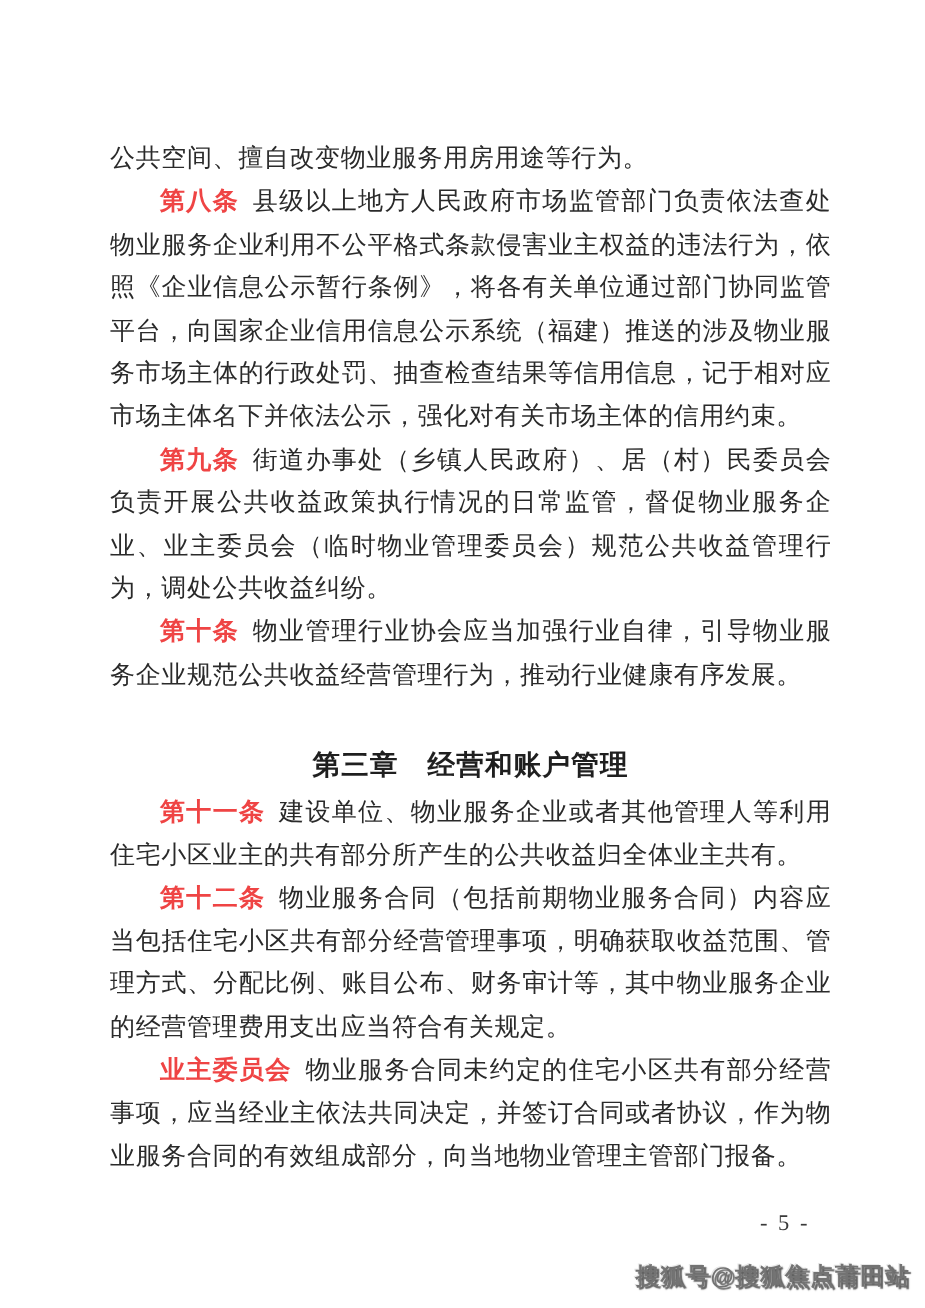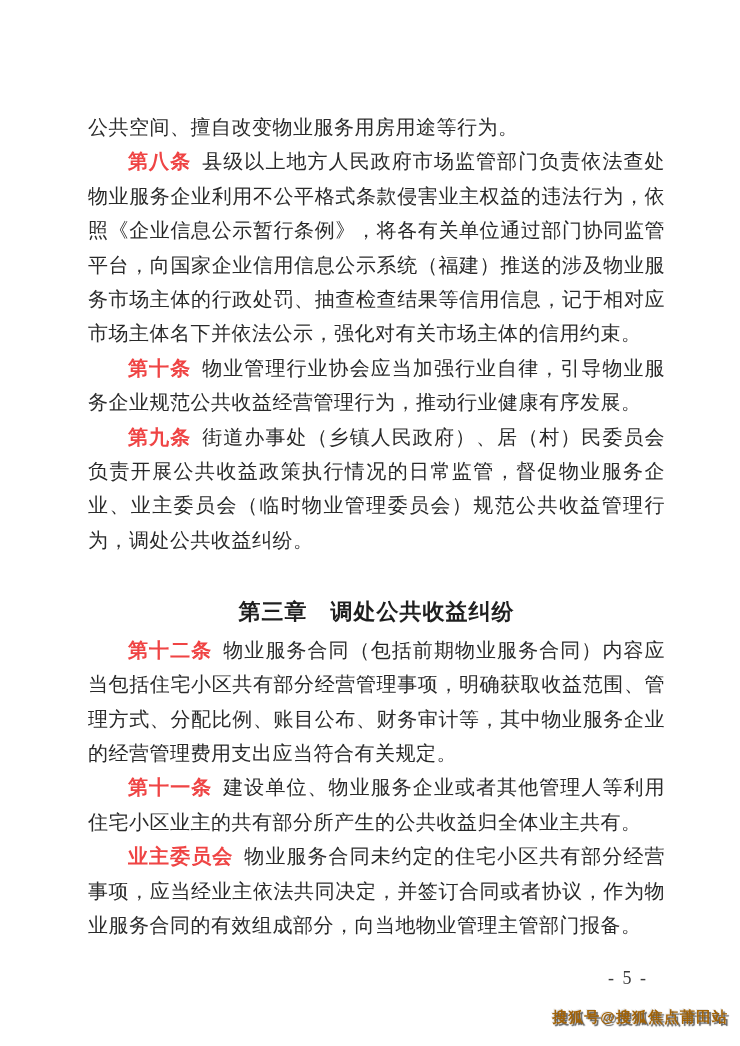--- a/index.html
+++ b/index.html
@@ -55,48 +55,48 @@
     font-size: 18px;
     line-height: 20px;
     color: #3a3a3a;
     text-align: right;
     letter-spacing: 2px;
   }
   .watermark {
     position: absolute;
     right: 12px;
     top: 1008px;
-    font-size: 15px;
+    font-size: 19px;
     font-weight: bold;
     font-family: "Liberation Sans", "DejaVu Sans", sans-serif;
-    color: #a16207;
+    color: #737373;
     text-shadow: 2px 2px 1px #5f5f5f, -1px -1px 0 #e8e8e8;
     letter-spacing: 1px;
     white-space: nowrap;
   }
 </style>
 </head>
 <body>
 
 <div class="page">
   <div class="content">
 
     <p class="para"><span>公共空间、擅自改变物业服务用房用途等行为。</span></p>
 
     <p class="para indent"><span class="article-label">第八条</span><span>县级以上地方人民政府市场监管部门负责依法查处物业服务企业利用不公平格式条款侵害业主权益的违法行为，依照《企业信息公示暂行条例》，将各有关单位通过部门协同监管平台，向国家企业信用信息公示系统（福建）推送的涉及物业服务市场主体的行政处罚、抽查检查结果等信用信息，记于相对应市场主体名下并依法公示，强化对有关市场主体的信用约束。</span></p>
 
+    <p class="para indent"><span class="article-label">第九条</span><span>街道办事处（乡镇人民政府）、居（村）民委员会负责开展公共收益政策执行情况的日常监管，督促物业服务企业、业主委员会（临时物业管理委员会）规范公共收益管理行为，调处公共收益纠纷。</span></p>
+
     <p class="para indent"><span class="article-label">第十条</span><span>物业管理行业协会应当加强行业自律，引导物业服务企业规范公共收益经营管理行为，推动行业健康有序发展。</span></p>
 
-    <p class="para indent"><span class="article-label">第九条</span><span>街道办事处（乡镇人民政府）、居（村）民委员会负责开展公共收益政策执行情况的日常监管，督促物业服务企业、业主委员会（临时物业管理委员会）规范公共收益管理行为，调处公共收益纠纷。</span></p>
+    <h2 class="chapter-heading">第三章　经营和账户管理</h2>
 
-    <h2 class="chapter-heading">第三章　调处公共收益纠纷</h2>
+    <p class="para indent"><span class="article-label">第十一条</span><span>建设单位、物业服务企业或者其他管理人等利用住宅小区业主的共有部分所产生的公共收益归全体业主共有。</span></p>
 
     <p class="para indent"><span class="article-label">第十二条</span><span>物业服务合同（包括前期物业服务合同）内容应当包括住宅小区共有部分经营管理事项，明确获取收益范围、管理方式、分配比例、账目公布、财务审计等，其中物业服务企业的经营管理费用支出应当符合有关规定。</span></p>
-
-    <p class="para indent"><span class="article-label">第十一条</span><span>建设单位、物业服务企业或者其他管理人等利用住宅小区业主的共有部分所产生的公共收益归全体业主共有。</span></p>
 
     <p class="para indent"><span class="article-label">业主委员会</span><span>物业服务合同未约定的住宅小区共有部分经营事项，应当经业主依法共同决定，并签订合同或者协议，作为物业服务合同的有效组成部分，向当地物业管理主管部门报备。</span></p>
 
     <div class="page-number">- 5 -</div>
 
   </div>
 
   <div class="watermark">搜狐号@搜狐焦点莆田站</div>
 </div>
 

